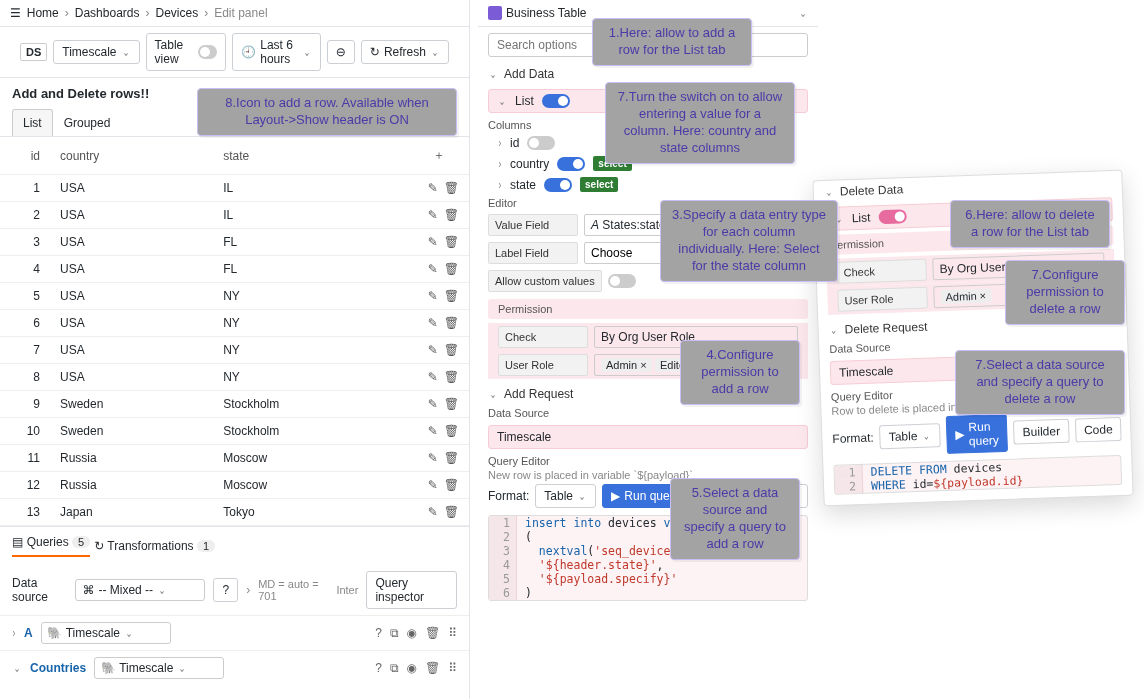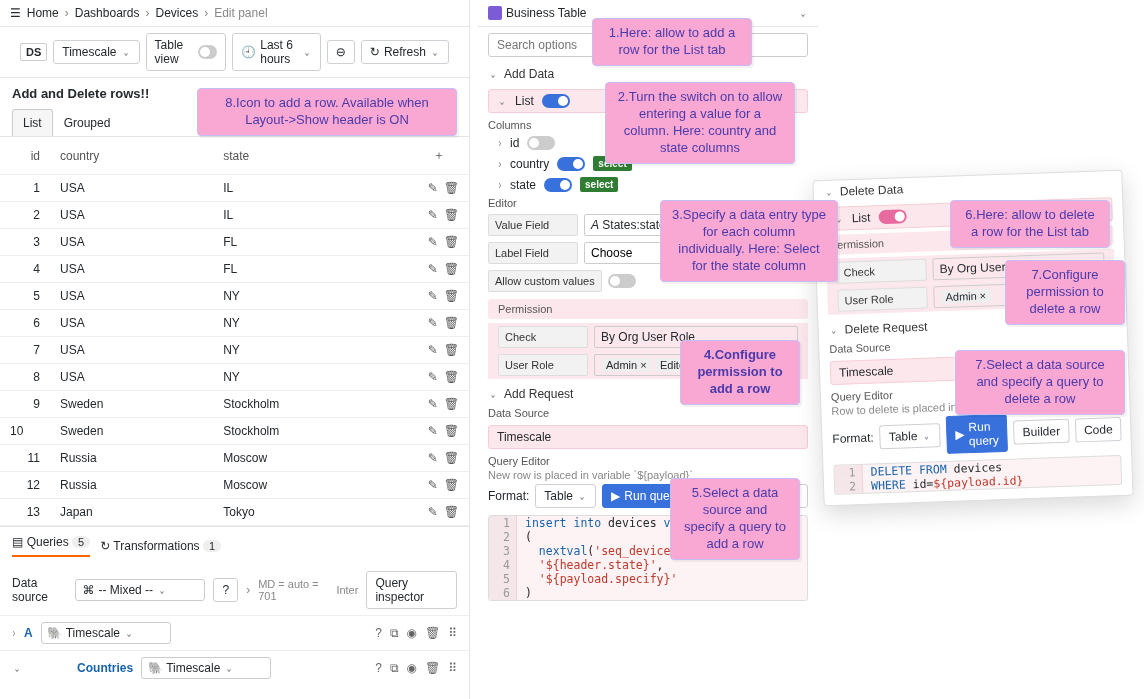--- a/index.html
+++ b/index.html
@@ -15,21 +15,21 @@
 .panel-title { padding: 8px 12px; font-weight: 600; font-size: 13px; }
 .tabs { display: flex; gap: 0; border-bottom: 1px solid #e1e4e8; padding: 0 12px; }
 .tab { padding: 6px 10px; cursor: pointer; border: 1px solid transparent; border-bottom: none; border-radius: 3px 3px 0 0; }
 .tab.active { background: #f6f6f6; border-color: #ccc; }
 table.data { width: 100%; border-collapse: collapse; }
 table.data th, table.data td { text-align: left; padding: 6px 10px; border-bottom: 1px solid #eee; font-size: 12px; }
 table.data th { color: #555; font-weight: 500; }
 .row-actions { display: flex; gap: 6px; justify-content: flex-end; color: #555; }
 .add-row-btn { width: 100%; text-align: center; padding: 4px; cursor: pointer; color: #555; }
 .bottom-panel { border-top: 1px solid #e1e4e8; }
-.bottom-tabs { display: flex; gap: 10px; padding: 8px 12px; align-items: center; }
+.bottom-tabs { display: flex; gap: 4px; padding: 8px 12px; align-items: center; }
 .bottom-tabs .active-underline { border-bottom: 2px solid #f60; padding-bottom: 6px; }
 .badge-count { background: #eee; border-radius: 8px; padding: 0 6px; font-size: 11px; }
 .ds-row { display: flex; align-items: center; gap: 8px; padding: 6px 12px; }
 .ds-select { border: 1px solid #ccc; border-radius: 3px; padding: 3px 6px; display: inline-flex; align-items: center; gap: 4px; min-width: 130px; }
 .icon-set { display: flex; gap: 8px; color: #666; }
 .query-row { display: flex; align-items: center; gap: 8px; padding: 6px 12px; border-top: 1px solid #eee; }
 
 .right-pane { position: absolute; left: 478px; top: 0; width: 340px; height: 699px; }
 .section-head { display: flex; align-items: center; gap: 4px; padding: 6px 10px; border-bottom: 1px solid #e1e4e8; font-weight: 500; }
 .viz-icon { display:inline-block; width:14px; height:14px; background:#7b5cd6; border-radius:2px; }
@@ -49,21 +49,21 @@
 .form-label { width: 90px; font-size: 11px; color: #333; background:#f2f2f2; padding:4px 6px; border:1px solid #ddd; border-radius:2px; }
 .form-input { flex: 1; border: 1px solid #ccc; border-radius: 2px; padding: 3px 6px; font-size: 12px; }
 .chip { background: #eee; border-radius: 2px; padding: 1px 5px; font-size: 11px; display:inline-flex; gap:3px; align-items:center; }
 .code-editor { margin: 4px 10px; border: 1px solid #ddd; border-radius: 3px; font-family: Menlo, monospace; font-size: 11.5px; background: #fdf2f4; }
 .code-line { display: flex; }
 .code-gutter { width: 28px; text-align: right; padding-right: 6px; color: #999; background: #f5e6e9; border-right:1px solid #eed2d8; }
 .code-text { padding-left: 8px; white-space: pre; }
 .kw-blue { color: #1864ab; }
 .kw-red { color: #c0392b; }
 .kw-str { color: #c0392b; }
-.annotation { position: absolute; background: #f9a8d4; border: 1px solid #c9bdf5; color: #4b3aa8; padding: 6px 10px; border-radius: 4px; font-size: 13px; line-height: 1.3; box-shadow: 2px 2px 0 rgba(0,0,0,0.05); z-index: 20; text-align:center; }
+.annotation { position: absolute; background: #a3a3a3; border: 1px solid #c9bdf5; color: #4b3aa8; padding: 6px 10px; border-radius: 4px; font-size: 13px; line-height: 1.3; box-shadow: 2px 2px 0 rgba(0,0,0,0.05); z-index: 20; text-align:center; }
 .delete-panel { position: absolute; left: 818px; top: 175px; width: 310px; background: #fff; border: 1px solid #ddd; border-radius: 4px; box-shadow: 0 8px 24px rgba(0,0,0,0.15); padding-bottom: 6px; transform: rotate(-2deg); z-index: 10; }
 .chevron { display:inline-block; transform: scaleX(0.7); color:#888; }
 .muted { color:#888; font-size:11px; }
 </style>
 </head>
 <body>
 
 <div class="left-pane">
   <div class="breadcrumb">
     <span>☰</span>
@@ -201,21 +201,21 @@
           <td>Sweden</td>
           <td>Stockholm</td>
           <td>
             <div class="row-actions">
               <span>✎</span>
               <span>🗑</span>
             </div>
           </td>
         </tr>
         <tr>
-          <td style="margin-top:21px;">10</td>
+          <td style="text-align:right;margin-top:21px;">10</td>
           <td>Sweden</td>
           <td>Stockholm</td>
           <td>
             <div class="row-actions">
               <span>✎</span>
               <span>🗑</span>
             </div>
           </td>
         </tr>
         <tr>
@@ -275,21 +275,21 @@
           <span class="icon-set" style="margin-left:auto;">
             <span>?</span>
             <span>⧉</span>
             <span>◉</span>
             <span>🗑</span>
             <span>⠿</span>
           </span>
         </div>
         <div class="query-row">
           <span class="chevron">⌄</span>
-          <span style="color:#1864ab;font-weight:600;margin-left:47px;">Countries</span>
+          <span style="color:#1864ab;font-weight:600;">Countries</span>
           <span class="ds-select">🐘 Timescale <span class="chevron">⌄</span></span>
           <span class="icon-set" style="margin-left:auto;">
             <span>?</span>
             <span>⧉</span>
             <span>◉</span>
             <span>🗑</span>
             <span>⠿</span>
           </span>
         </div>
       </div>
@@ -463,20 +463,20 @@
         <div class="code-text"><span class="kw-blue">DELETE</span> <span class="kw-blue">FROM</span> devices</div>
       </div>
       <div class="code-line">
         <div class="code-gutter">2</div>
         <div class="code-text"><span class="kw-blue">WHERE</span> id=<span class="kw-red">${payload.id}</span></div>
       </div>
     </div>
 </div>
 
 <div class="annotation" style="left:592px; top:18px; width:160px;">1.Here: allow to add a row for the List tab</div>
-<div class="annotation" style="left:605px; top:82px; width:190px;">2.Turn the switch on to allow entering a value for a column. Here: country and state columns</div>
+<div class="annotation" style="left:605px; top:82px; width:190px;">7.Turn the switch on to allow entering a value for a column. Here: country and state columns</div>
 <div class="annotation" style="left:660px; top:200px; width:178px;">3.Specify a data entry type for each column individually. Here: Select for the state column</div>
-<div class="annotation" style="left:680px; top:340px; width:120px;font-weight:bold;">4.Configure permission to add a row</div>
+<div class="annotation" style="left:680px; top:340px; width:120px;">4.Configure permission to add a row</div>
 <div class="annotation" style="left:670px; top:478px; width:130px;">5.Select a data source and specify a query to add a row</div>
 <div class="annotation" style="left:950px; top:200px; width:160px;">6.Here: allow to delete a row for the List tab</div>
 <div class="annotation" style="left:1005px; top:260px; width:120px;">7.Configure permission to delete a row</div>
 <div class="annotation" style="left:955px; top:350px; width:170px;">7.Select a data source and specify a query to delete a row</div>
 <div class="annotation" style="left:197px; top:88px; width:260px;">8.Icon to add a row. Available when Layout-&gt;Show header is ON</div>
 
 </body></html>

